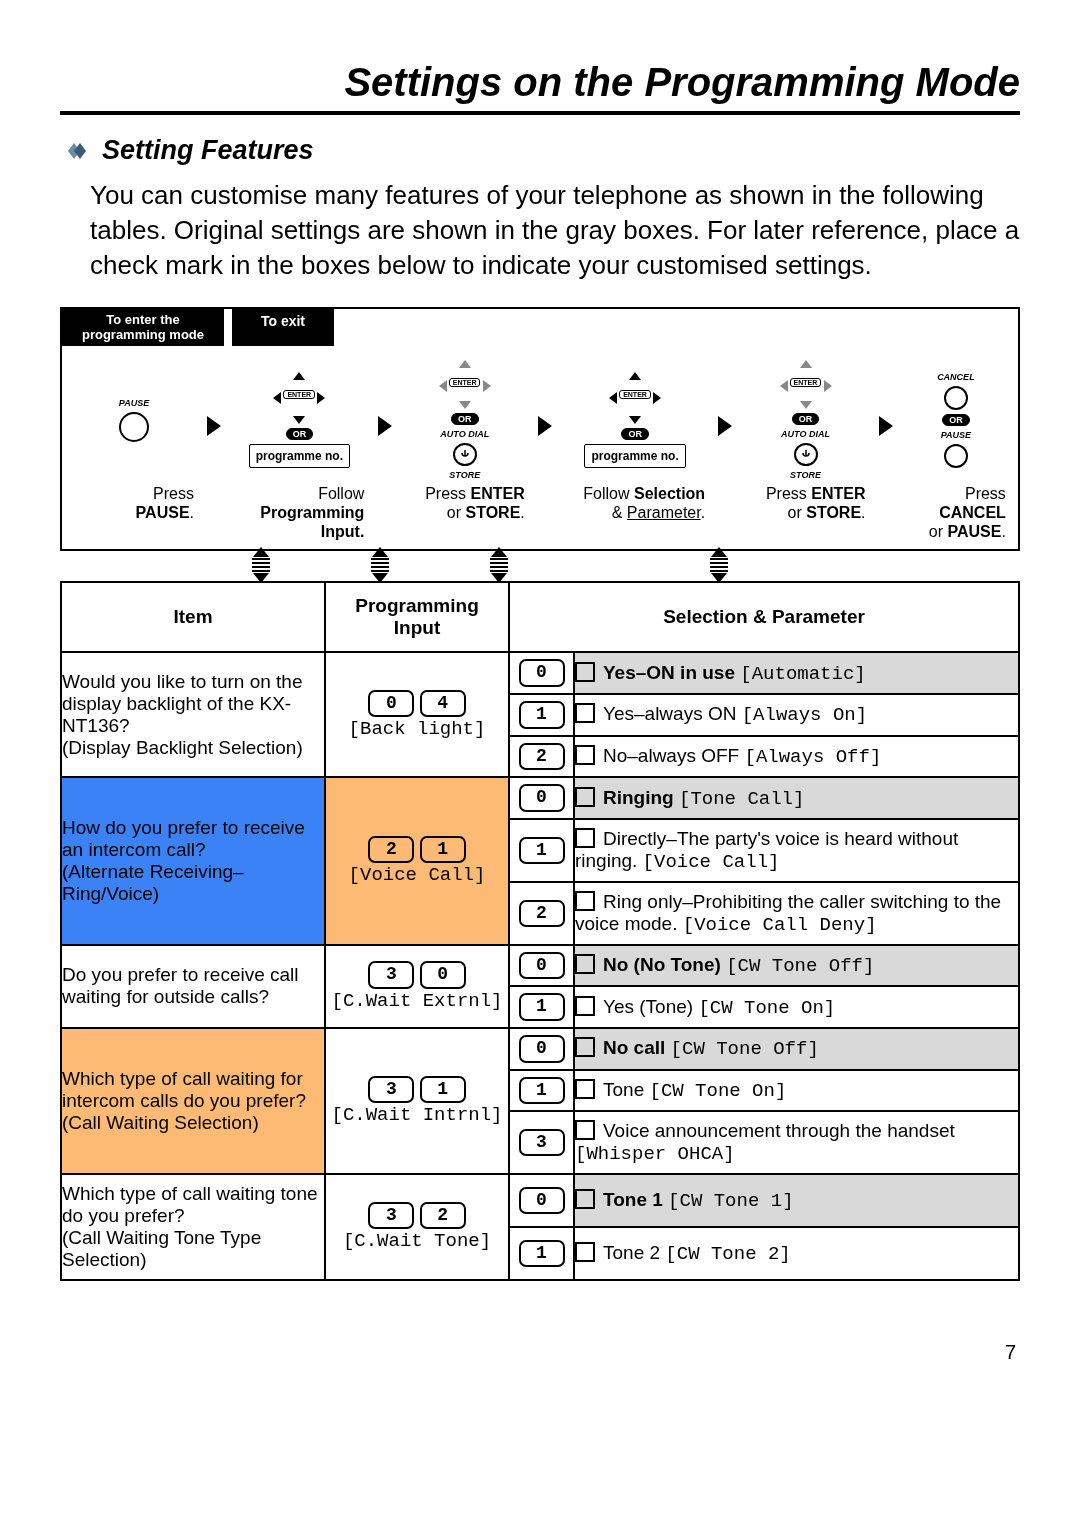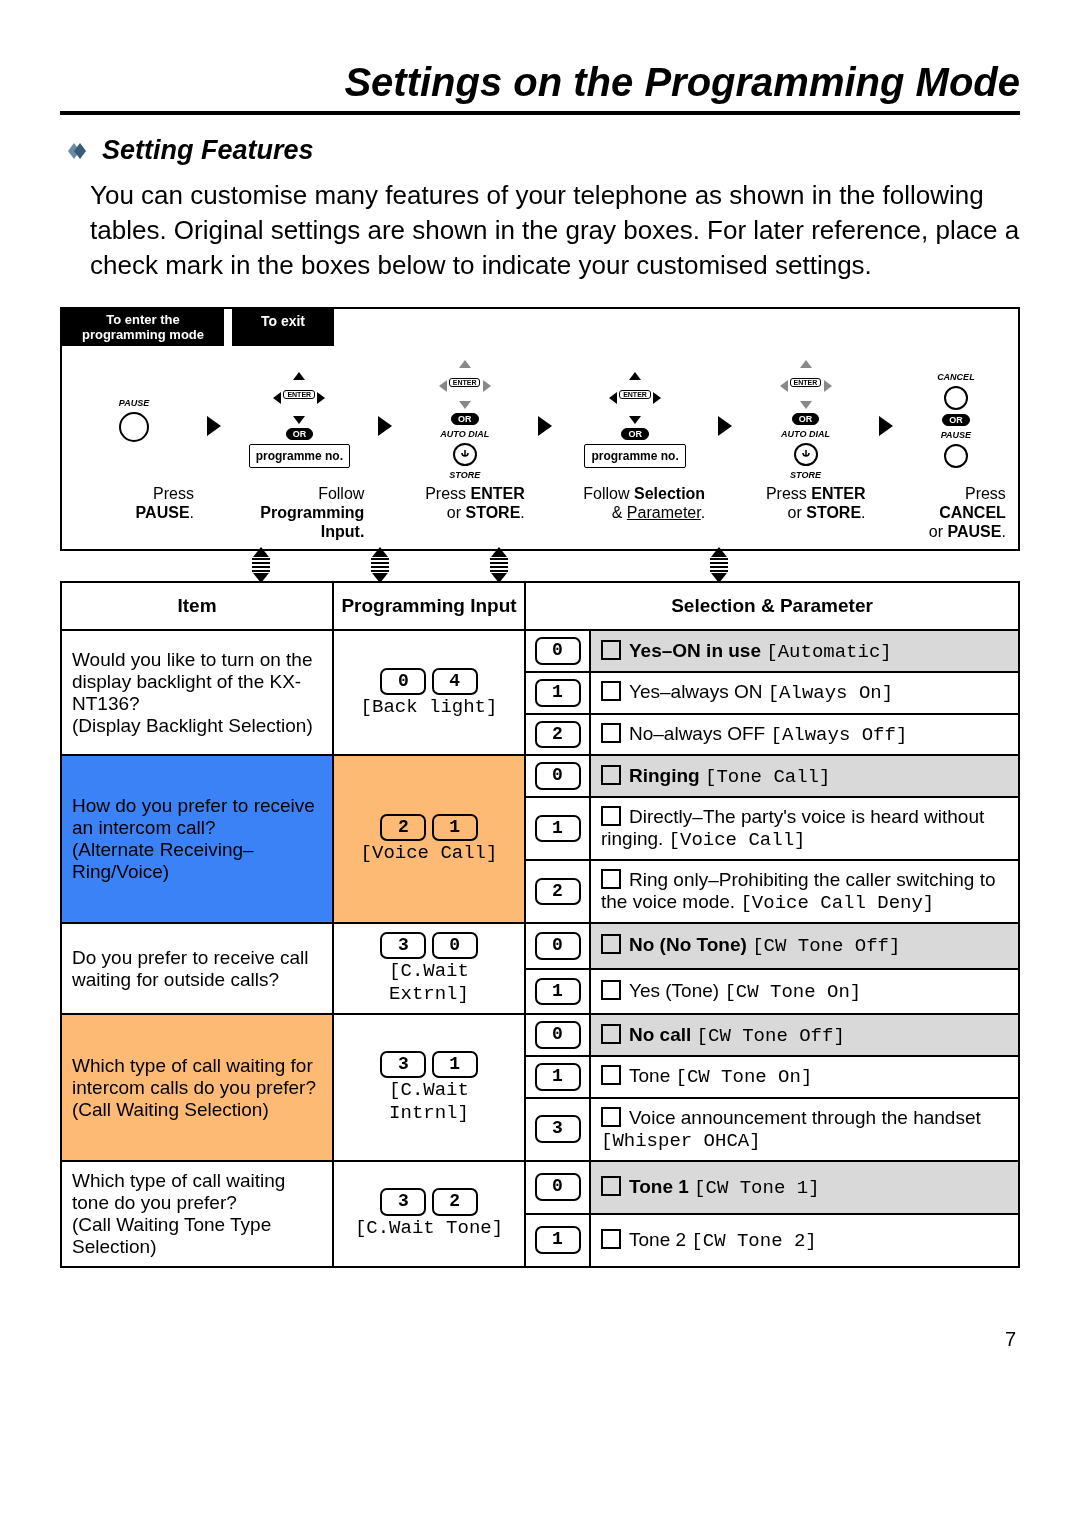--- a/index.html
+++ b/index.html
@@ -167,21 +167,21 @@
     border-top: 2px solid #000;
     margin: 1px 0;
   }
   table.settings {
     border-collapse: collapse;
     width: 100%;
     margin-top: -2px;
   }
   table.settings th, table.settings td {
     border: 2px solid #000;
-    padding: 8px 10px;
+    padding: 8px 0;
     font-size: 19px;
     vertical-align: middle;
   }
   table.settings th {
     font-weight: bold;
     text-align: center;
     padding: 12px 6px;
   }
   .col-item { width: 250px; margin-left: 26px; }
   .col-prog { width: 170px; text-align: center; }

